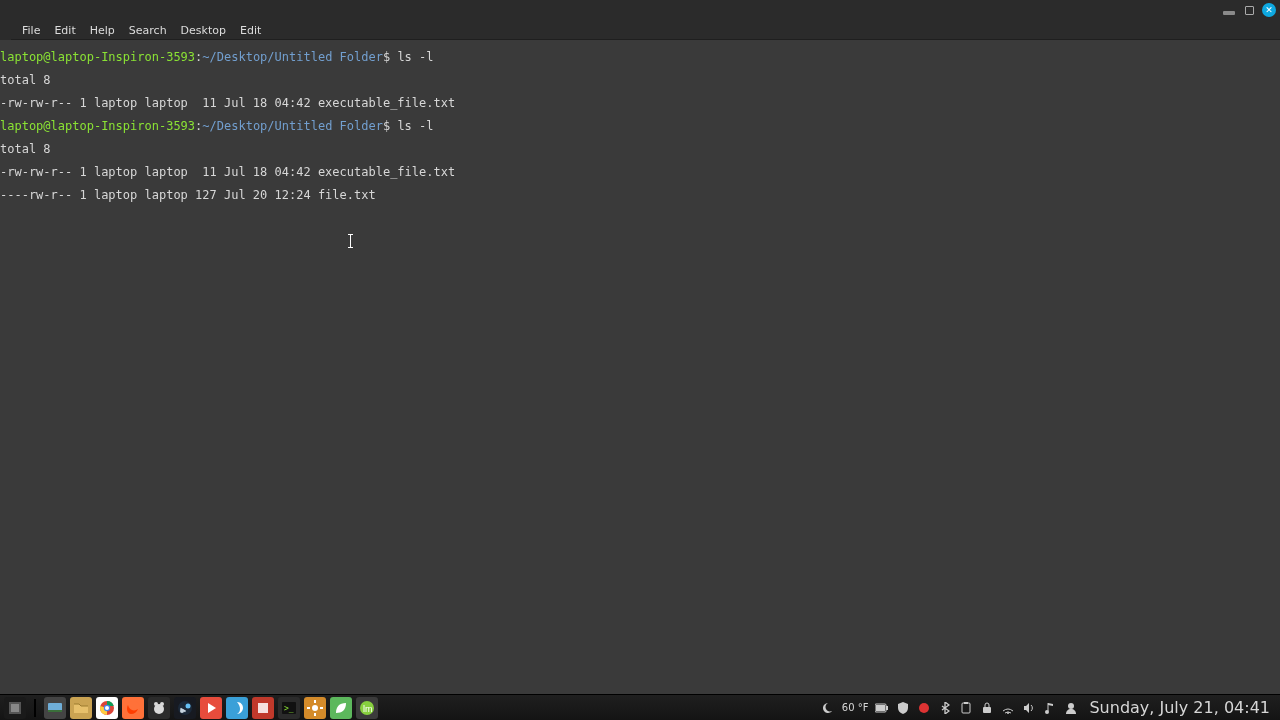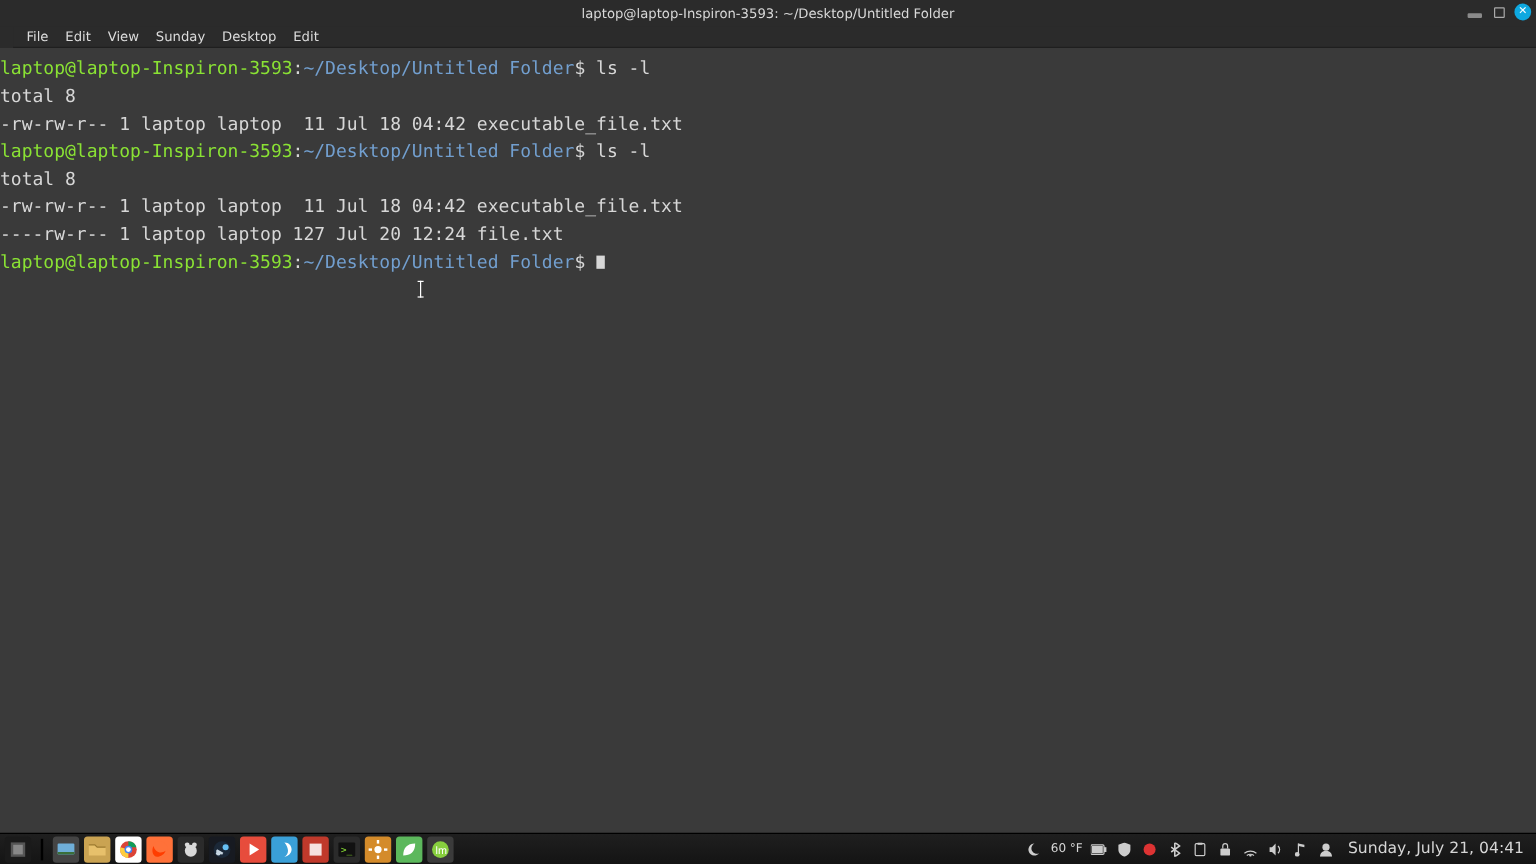--- a/index.html
+++ b/index.html
@@ -53,21 +53,21 @@
 
   
   .term {
     position: absolute;
     top: 40px;
     left: 0;
     right: 0;
     bottom: 26px; 
     background: #3a3a3a;
     font-family: "DejaVu Sans Mono", "Liberation Mono", monospace;
-    font-size: 15px;
+    font-size: 12px;
     line-height: 11.5px;
     color: #d7d7d7;
     padding: 0;
     letter-spacing: 0px;
     white-space: pre;
   }
   .line { height: 11.5px; }
   .g { color: #8ae234; } 
   .b { color: #729fcf; } 
   .w { color: #d7d7d7; } 
@@ -110,59 +110,57 @@
     width: 22px; height: 22px;
     border-radius: 3px;
     display:flex; align-items:center; justify-content:center;
     background: #2d2d2d;
     color: #eee;
     font-size: 12px;
   }
   .start { background: #1a1a1a; font-weight:bold; }
   .tray { margin-left: auto; display:flex; align-items:center; gap:7px; padding-right:6px;}
   .tray .ticon { width:14px; height:14px; display:flex; align-items:center; justify-content:center; color:#cfcfcf; font-size:11px;}
-  .tray .datetime { font-size:13px; padding-left:4px;}
+  .tray .datetime { font-size:16px; padding-left:4px;}
   svg { display:block; }
 </style>
 </head>
 <body>
 
 <div class="titlebar">
-  <span>laptop@laptop-Inspiron-3593: ~/Desktop/Untitled Folder</span>
   <div class="window-controls">
     <div class="win-min-wrap">
       <div class="win-min"></div>
     </div>
     <div class="win-max-wrap">
       <div class="win-max"></div>
     </div>
     <div class="win-btn win-close">
       <span>✕</span>
     </div>
   </div>
 </div>
 
 <div class="menubar">
   <span>File</span>
   <span>Edit</span>
-  <span>View</span>
-  <span>Sunday</span>
+  <span>Help</span>
+  <span>Search</span>
   <span>Desktop</span>
   <span>Edit</span>
 </div>
 
 <div class="term">
 <div class="line"><span class="g">laptop@laptop-Inspiron-3593</span><span class="w">:</span><span class="b">~/Desktop/Untitled Folder</span><span class="w">$</span><span class="w"> ls -l</span></div>
 <div class="line"><span class="w">total 8</span></div>
 <div class="line"><span class="w">-rw-rw-r-- 1 laptop laptop  11 Jul 18 04:42 executable_file.txt</span></div>
 <div class="line"><span class="g">laptop@laptop-Inspiron-3593</span><span class="w">:</span><span class="b">~/Desktop/Untitled Folder</span><span class="w">$</span><span class="w"> ls -l</span></div>
 <div class="line"><span class="w">total 8</span></div>
 <div class="line"><span class="w">-rw-rw-r-- 1 laptop laptop  11 Jul 18 04:42 executable_file.txt</span></div>
 <div class="line"><span class="w">----rw-r-- 1 laptop laptop 127 Jul 20 12:24 file.txt</span></div>
-<div class="line"><span class="g">laptop@laptop-Inspiron-3593</span><span class="w">:</span><span class="b">~/Desktop/Untitled Folder</span><span class="w">$</span><span class="w"> </span><span class="block-cursor"></span></div>
 
   
   <div class="ibeam" style="left:350px; top:194px;"></div>
 </div>
 
 <div class="taskbar">
   <div class="tbicon start">
     <svg width="14" height="14" viewBox="0 0 14 14">
         <rect x="1" y="1" width="12" height="12" fill="#555"></rect>
         <rect x="3" y="3" width="8" height="8" fill="#888"></rect>

